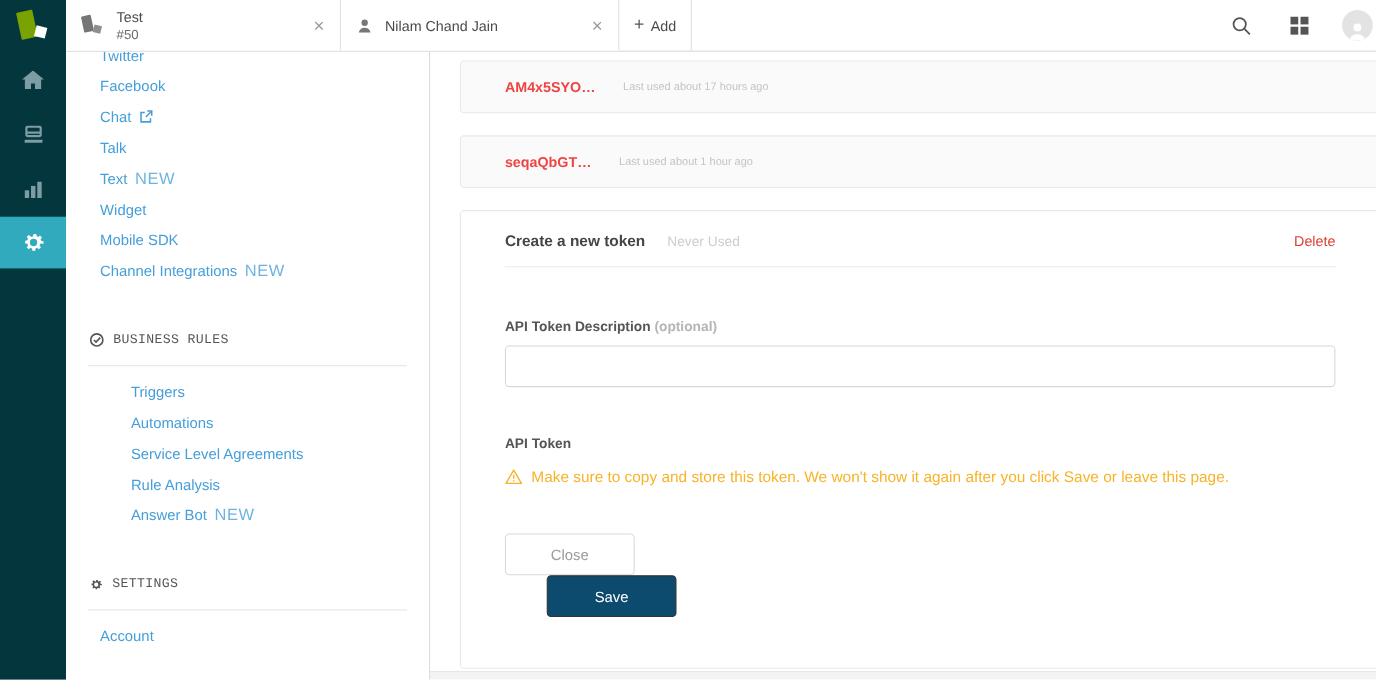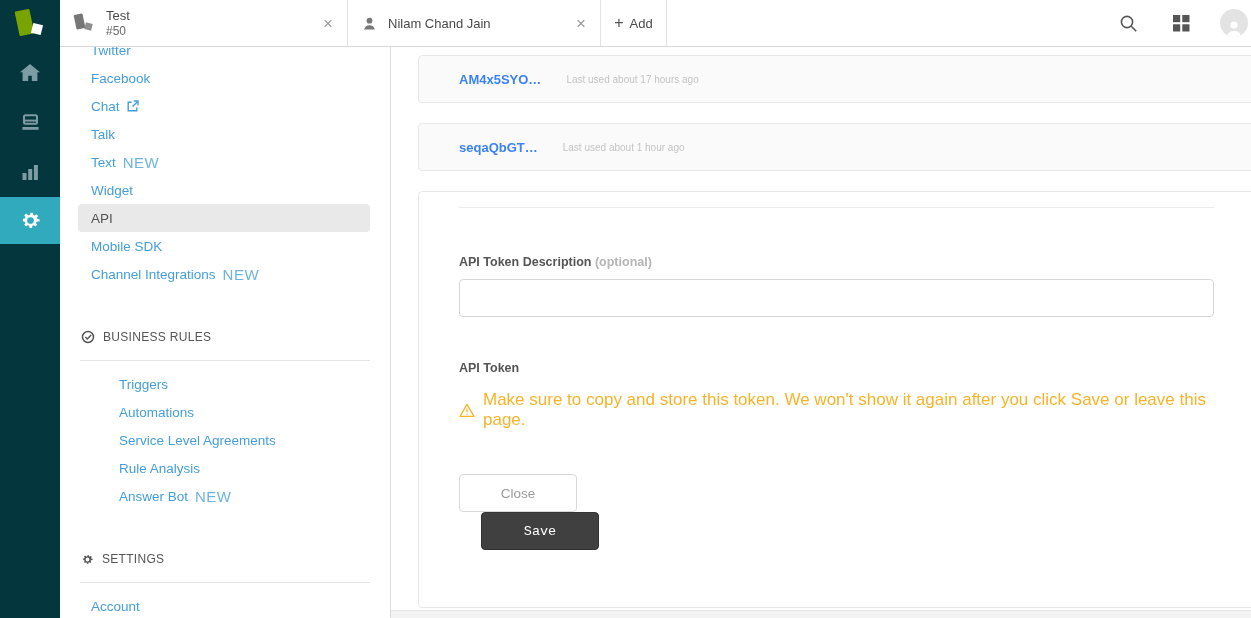--- a/index.html
+++ b/index.html
@@ -10,21 +10,21 @@
   .rail { position:absolute; left:0; top:0; width:60px; height:618px; background:#03363D; z-index:6; }
   .rail-logo { height:47px; position:relative; }
   .logo-rect { position:absolute; left:17px; top:10px; width:15px; height:25px; background:#78A300; transform:rotate(-12deg); border-radius:1px; }
   .logo-sq { position:absolute; left:32px; top:24px; width:10px; height:10px; background:#fff; transform:rotate(14deg); }
   .rail-btn { width:60px; height:50px; display:flex; align-items:center; justify-content:center; color:#7E9CA3; cursor:pointer; }
   .rail-btn.active { background:#30AABC; color:#fff; height:47px; }
 
   
   .topbar { position:absolute; left:60px; top:0; right:0; height:47px; background:#fff; border-bottom:1px solid #D8D8D8; display:flex; align-items:stretch; z-index:5; }
   .tab { border-right:1px solid #E2E2E2; display:flex; align-items:center; padding:0 14px; background:#fff; cursor:pointer; }
-  .tab--first { width:288px; }
+  .tab--first { width:250px; }
   .tab--second { width:253px; }
   .tab-logo { position:relative; width:22px; height:24px; flex:0 0 auto; }
   .tab-logo .r { position:absolute; left:1px; top:3px; width:9px; height:15px; background:#767676; transform:rotate(-12deg); border-radius:1px; }
   .tab-logo .s { position:absolute; left:11px; top:12px; width:7px; height:7px; background:#8F8F8F; transform:rotate(14deg); }
   .tab-titles { margin-left:10px; line-height:1.2; }
   .tab-title { font-size:13px; color:#4A4A4A; }
   .tab-sub { font-size:12px; color:#6B6B6B; }
   .tab-close { margin-left:auto; color:#9B9B9B; font-size:17px; line-height:1; cursor:pointer; }
   .tab-person { margin-right:11px; display:flex; }
   .tab-add { width:66px; border-right:1px solid #E2E2E2; display:flex; align-items:center; justify-content:center; font-size:13px; color:#4A4A4A; cursor:pointer; }
@@ -35,52 +35,52 @@
   .avatar { width:28px; height:28px; border-radius:50%; background:#E3E3E3; display:flex; align-items:flex-end; justify-content:center; overflow:hidden; cursor:pointer; }
 
   
   .subnav { position:absolute; left:60px; top:47px; width:331px; bottom:0; background:#fff; border-right:1px solid #DCDCDC; overflow:hidden; z-index:4; }
   .subnav ul { list-style:none; }
   .channels { margin-top:-11px; }
   .nav-item { height:28px; display:flex; align-items:center; padding-left:31px; font-size:13.5px; color:#459ED9; cursor:pointer; }
   .nav-item.selected { background:#E9E9E9; border-radius:4px; margin:0 20px 0 18px; padding-left:13px; color:#555; }
   .badge { font-size:15px; font-weight:normal; color:#6FB3E0; margin-left:7px; letter-spacing:.5px; }
   .ext-icon { margin-left:7px; display:flex; }
-  .section-header { margin-top:37px; height:24px; display:flex; align-items:center; padding-left:21px; font-size:12px; color:#555; letter-spacing:.3px; }
+  .section-header { margin-top:37px; height:24px; display:flex; align-items:center; padding-left:21px; font-size:12px; color:#555; letter-spacing:.3px;font-family:Liberation Mono, monospace; }
   .section-header .sec-icon { margin-right:8px; display:flex; }
   .divider { border-top:1px solid #E5E5E5; margin:11px 20px 9px 20px; }
 
   
   .main { position:absolute; left:391px; top:48px; right:0; bottom:0; background:#fff; overflow:hidden; }
   .token-row { margin:7px -20px 0 27px; height:48px; border:1px solid #E8E8E8; background:#FAFAFA; border-radius:4px; display:flex; align-items:center; padding-left:40px; cursor:pointer; }
   .token-row + .token-row { margin-top:20px; }
-  .token-name { font-weight:bold; font-size:13px; color:#3b82f6; }
+  .token-name { font-weight:bold; font-size:13px; color:#ef4444; }
   .token-used { font-size:10px; color:#C4C4C4; margin-left:25px; }
 
   .create-panel { margin:20px -20px 0 27px; border:1px solid #E8E8E8; border-radius:4px; background:#fff; height:417px; }
   .panel-inner { width:755px; margin-left:40px; }
   .panel-header { display:flex; align-items:baseline; padding-top:19px; }
   .panel-title { font-size:14px; font-weight:bold; color:#454545; }
   .panel-status { font-size:12.5px; color:#CDCDCD; margin-left:20px; }
   .delete-link { margin-left:auto; color:#D93F35; font-size:13px; cursor:pointer; }
   .panel-divider { border-top:1px solid #ECECEC; margin-top:15px; }
   .field-label { margin-top:47px; font-size:12.5px; font-weight:bold; color:#555; }
   .optional { color:#B5B5B5; }
   .text-input { margin-top:10px; width:100%; height:38px; border:1px solid #D8D8D8; border-radius:4px; font-size:13px; padding:0 12px; outline:none; color:#444; }
   .token-field-label { margin-top:44px; }
   .token-field-row { margin-top:11px; display:flex; height:40px; }
   .token-field { flex:1; background:#EFEFEF; border:1px solid #DBDBDB; border-right:none; border-radius:4px 0 0 4px; display:flex; align-items:center; padding-left:15px; font-size:13.5px; color:#A3A3A3; white-space:nowrap; overflow:hidden; }
   .token-blur { filter:blur(3px); }
   .copy-btn { width:115px; background:#fff; border:1px solid #DBDBDB; border-radius:0 4px 4px 0; font-size:13.5px; color:#555; display:flex; align-items:center; justify-content:center; cursor:pointer; }
-  .warning-row { margin-top:15px; display:flex; align-items:center; color:#F7B32A; font-size:17px; }
+  .warning-row { margin-top:15px; display:flex; align-items:center; color:#F7B32A; font-size:14px; }
   .warning-row svg { margin-right:8px; flex:0 0 auto; }
   .actions { margin-top:44px; display:flex; justify-content:flex-end;flex-direction:column; }
   .btn { width:118px; height:38px; border-radius:4px; font-size:13.5px; display:flex; align-items:center; justify-content:center; cursor:pointer; font-family:inherit; }
   .btn-close { background:#fff; border:1px solid #D9D9D9; color:#9B9B9B; }
-  .btn-save { background:#404040; border:1px solid #333; color:#fff; margin-left:22px;font-family:Liberation Mono, monospace; }
+  .btn-save { background:#0c4a6e; border:1px solid #333; color:#fff; margin-left:38px; }
   .bottom-strip { position:absolute; left:0; right:0; bottom:0; height:8px; background:#F3F3F3; border-top:1px solid #E7E7E7; }
 </style>
 </head>
 <body>
 
 <aside class="rail">
   <div class="rail-logo">
     <div class="logo-rect"></div>
     <div class="logo-sq"></div>
   </div>
@@ -184,23 +184,20 @@
     <li class="nav-item">
         <span>Talk</span>
       </li>
     <li class="nav-item">
       <span>Text</span>
       <span class="badge">NEW</span>
     </li>
     <li class="nav-item">
         <span>Widget</span>
       </li>
-    <li class="nav-item selected">
-        <span>API</span>
-      </li>
     <li class="nav-item">
         <span>Mobile SDK</span>
       </li>
     <li class="nav-item">
       <span>Channel Integrations</span>
       <span class="badge">NEW</span>
     </li>
   </ul>
 
   <div class="section-header">
@@ -255,20 +252,25 @@
     <span class="token-used">Last used about 17 hours ago</span>
   </div>
 
   <div class="token-row">
     <span class="token-name">seqaQbGT…</span>
     <span class="token-used">Last used about 1 hour ago</span>
   </div>
 
   <section class="create-panel">
     <div class="panel-inner">
+      <div class="panel-header">
+        <span class="panel-title">Create a new token</span>
+        <span class="panel-status">Never Used</span>
+        <a class="delete-link">Delete</a>
+      </div>
       <div class="panel-divider"></div>
 
       <div class="field-label">
         <span>API Token Description</span>
         <span class="optional">(optional)</span>
       </div>
       <input class="text-input" type="text" value="" style="">
 
       <div class="field-label token-field-label">API Token</div>
 

